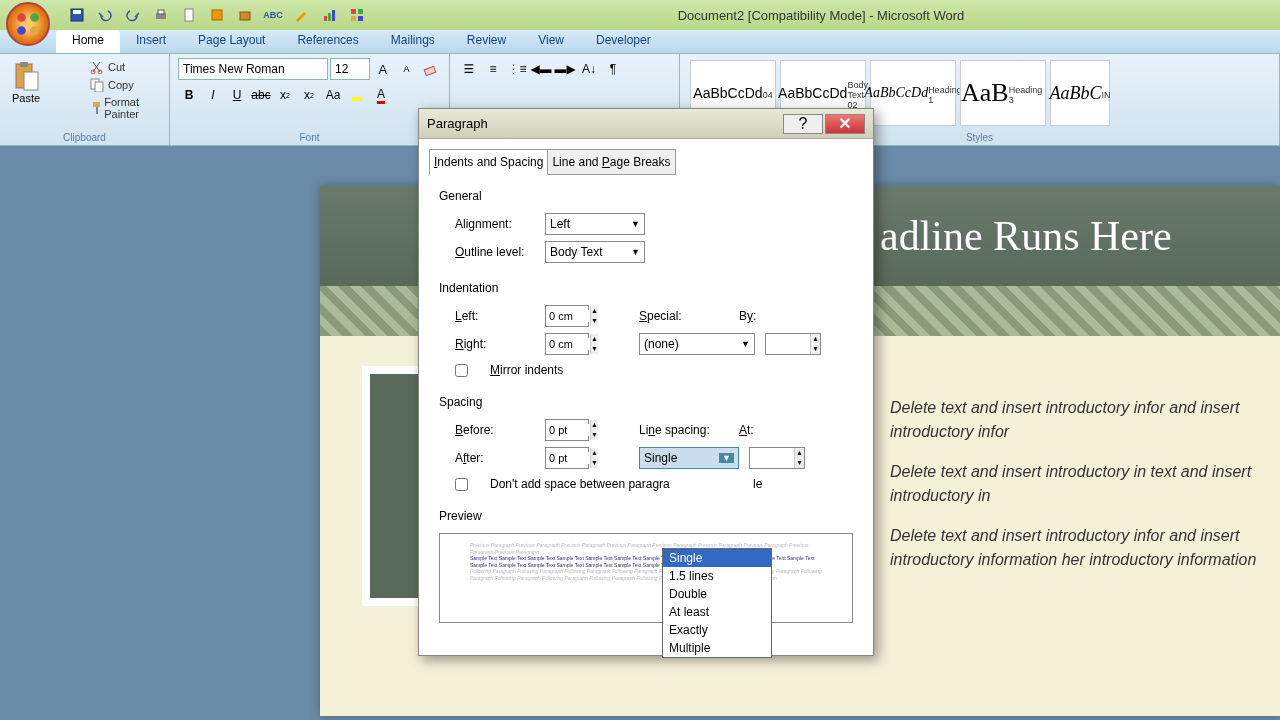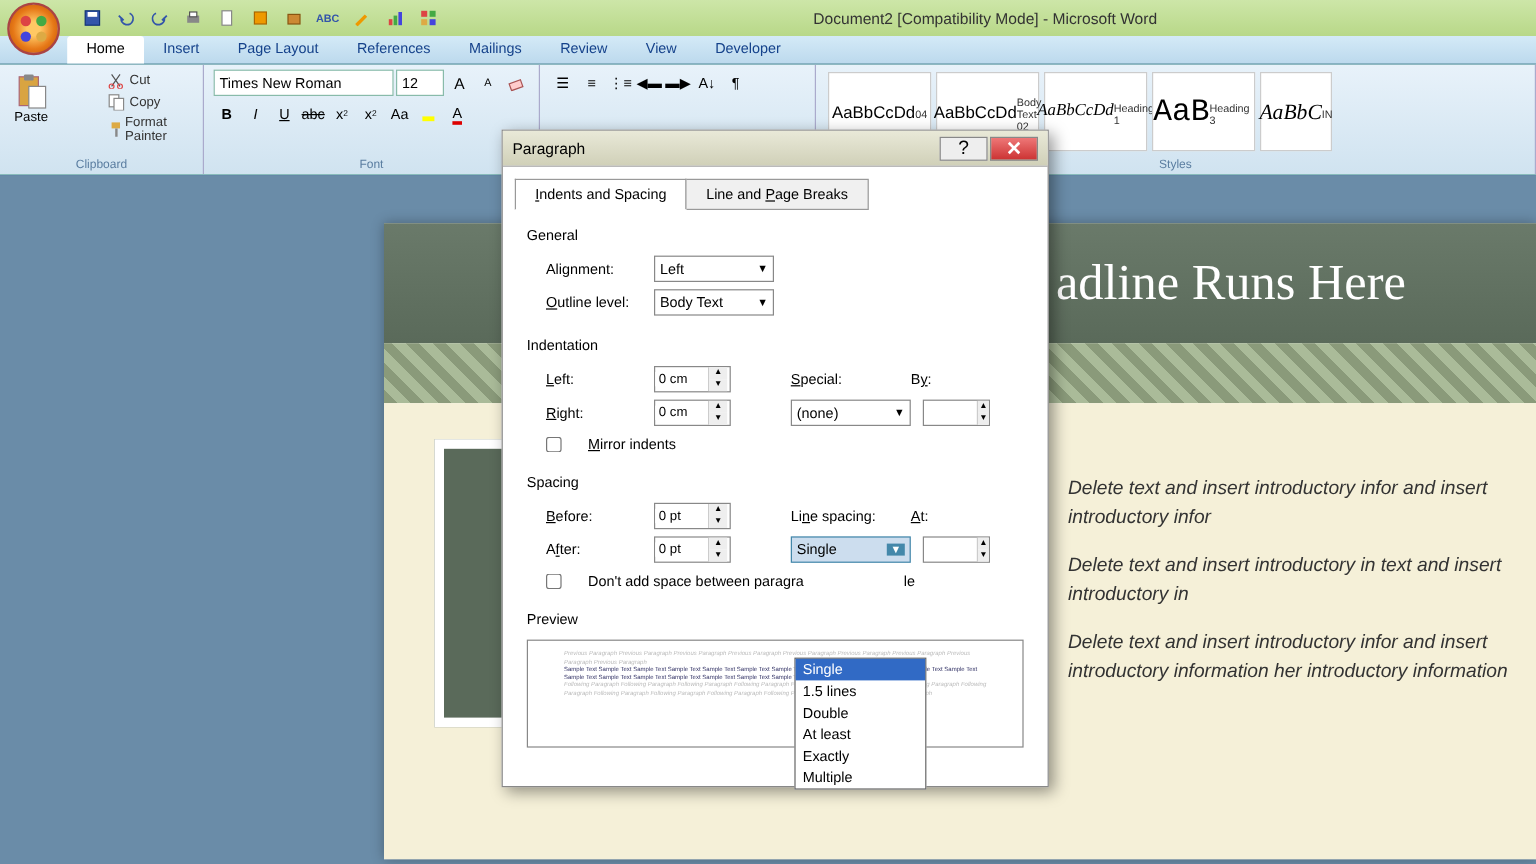--- a/index.html
+++ b/index.html
@@ -51,32 +51,32 @@
 
 
 .dialog { position: absolute; left: 418px; top: 108px; width: 456px; background: #fff; border: 1px solid #888; box-shadow: 4px 4px 12px rgba(0,0,0,0.4); z-index: 100; }
 .dialog-title { height: 30px; background: linear-gradient(180deg, #e9e9d8 0%, #d0d0b8 100%); display: flex; align-items: center; padding: 0 8px; border-bottom: 1px solid #aaa; }
 .dialog-title span { flex: 1; font-size: 13px; }
 .dlg-btn { width: 40px; height: 20px; border: 1px solid #888; margin-left: 2px; display: flex; align-items: center; justify-content: center; cursor: pointer; }
 .dlg-close { background: linear-gradient(180deg, #e77 0%, #c33 100%); color: #fff; font-weight: bold; }
 .dlg-help { background: #eee; }
 
 .dialog-tabs { display: flex; padding: 10px 10px 0; }
-.dlg-tab { padding: 5px 16px; font-size: 12px; border: 1px solid #999; background: #f0f0f0; cursor: pointer; margin-right: -1px; }
+.dlg-tab { padding: 5px 4px; font-size: 12px; border: 1px solid #999; background: #f0f0f0; cursor: pointer; margin-right: -1px; }
 .dlg-tab.active { background: #fff; border-bottom-color: #fff; position: relative; z-index: 1; }
 
 .dialog-body { padding: 14px 20px; font-size: 12px; }
 .section { margin-bottom: 18px; }
 .section-label { font-size: 12px; margin-bottom: 10px; }
 .form-row { display: flex; align-items: center; margin: 6px 0 6px 16px; gap: 10px; }
 .form-label { width: 80px; }
 .form-label2 { width: 90px; }
 .combo { width: 100px; height: 22px; border: 1px solid #888; background: #fff; font-size: 12px; padding: 0 4px; display: flex; align-items: center; justify-content: space-between; cursor: pointer; }
 .combo .arrow { font-size: 9px; }
-.spinner { width: 64px; height: 22px; border: 1px solid #888; background: #fff; display: flex; align-items: center; }
+.spinner { width: 44px; height: 22px; border: 1px solid #888; background: #fff; display: flex; align-items: center; }
 .spinner input { width: 44px; border: none; font-size: 11px; padding: 0 3px; outline: none; }
 .spinner-btns { width: 16px; display: flex; flex-direction: column; border-left: 1px solid #ccc; }
 .spinner-btns div { height: 10px; font-size: 7px; text-align: center; cursor: pointer; background: #eee; line-height: 10px; }
 .chk-row { display: flex; align-items: center; gap: 22px; margin: 8px 0 0 16px; }
 .chk-row input { cursor: pointer; }
 
 .preview-box { border: 1px solid #888; height: 90px; margin: 6px 0; padding: 8px 30px; background: #fff; font-size: 5px; color: #888; line-height: 1.3; overflow: hidden; }
 .preview-box .prev-gray { color: #bbb; font-style: italic; }
 .preview-box .prev-main { color: #336; }
 
@@ -275,21 +275,21 @@
         </div>
       <div class="style-item">
           <div class="style-preview">AaBbCcDd</div>
           <div class="style-name">Body Text 02</div>
         </div>
       <div class="style-item">
           <div class="style-preview" style="font-style:italic;font-family:Georgia">AaBbCcDd</div>
           <div class="style-name">Heading 1</div>
         </div>
       <div class="style-item">
-          <div class="style-preview" style="font-size:26px;font-family:Liberation Mono, monospace">AaB</div>
+          <div class="style-preview" style="font-size:26px;font-family:Liberation Serif, serif">AaB</div>
           <div class="style-name">Heading 3</div>
         </div>
       <div class="style-item" style="width:60px">
           <div class="style-preview" style="font-style:italic;font-family:Georgia;font-size:18px">AaBbC</div>
           <div class="style-name">IN</div>
         </div>
     </div>
     <div class="group-label">Styles</div>
   </div>
 </div>
@@ -355,21 +355,21 @@
       <div class="form-row">
         <span class="form-label"><span class="underline">R</span>ight:</span>
         <div class="spinner">
             <input value="0 cm" style="">
             <div class="spinner-btns">
               <div>▲</div>
               <div>▼</div>
             </div>
           </div>
         <span style="width:30px"></span>
-        <div class="combo" style="width:100px">
+        <div class="combo" style="width:116px">
             <span>(none)</span>
             <span class="arrow">▼</span>
           </div>
         <div class="spinner" style="width:56px">
             <input value="" style="">
             <div class="spinner-btns">
               <div>▲</div>
               <div>▼</div>
             </div>
           </div>

